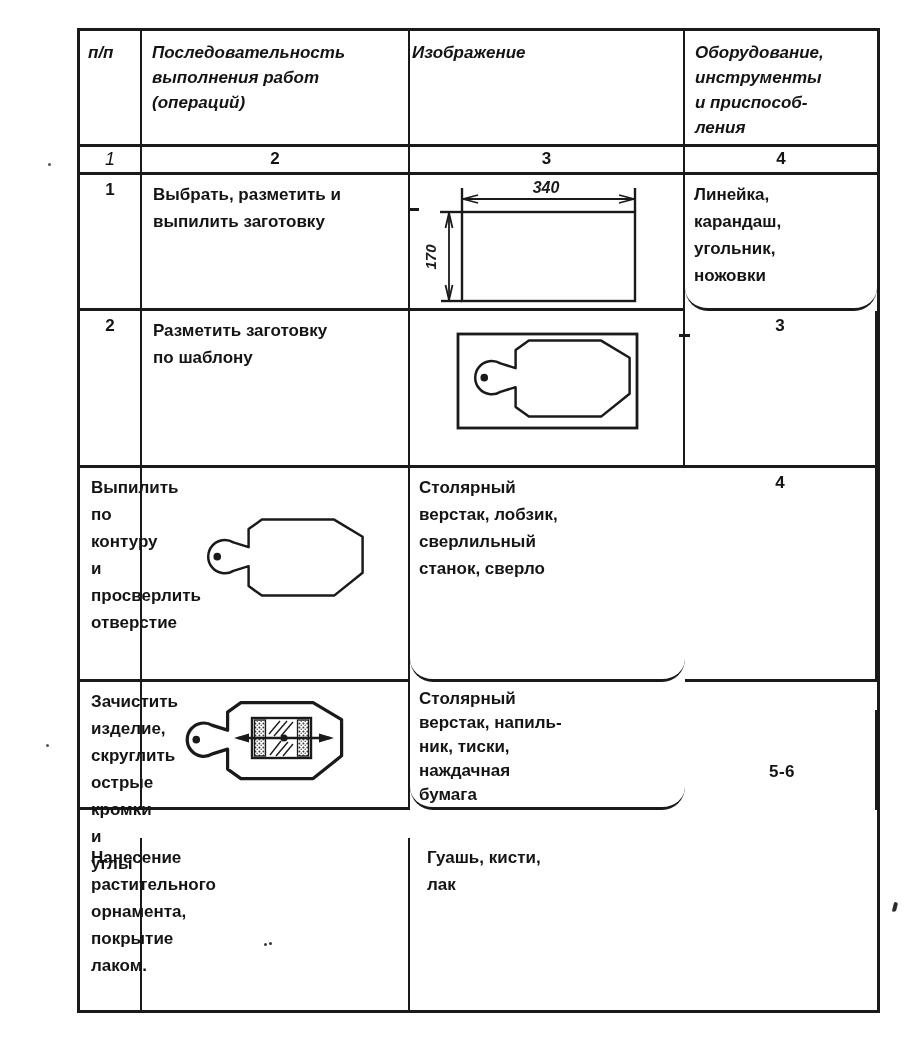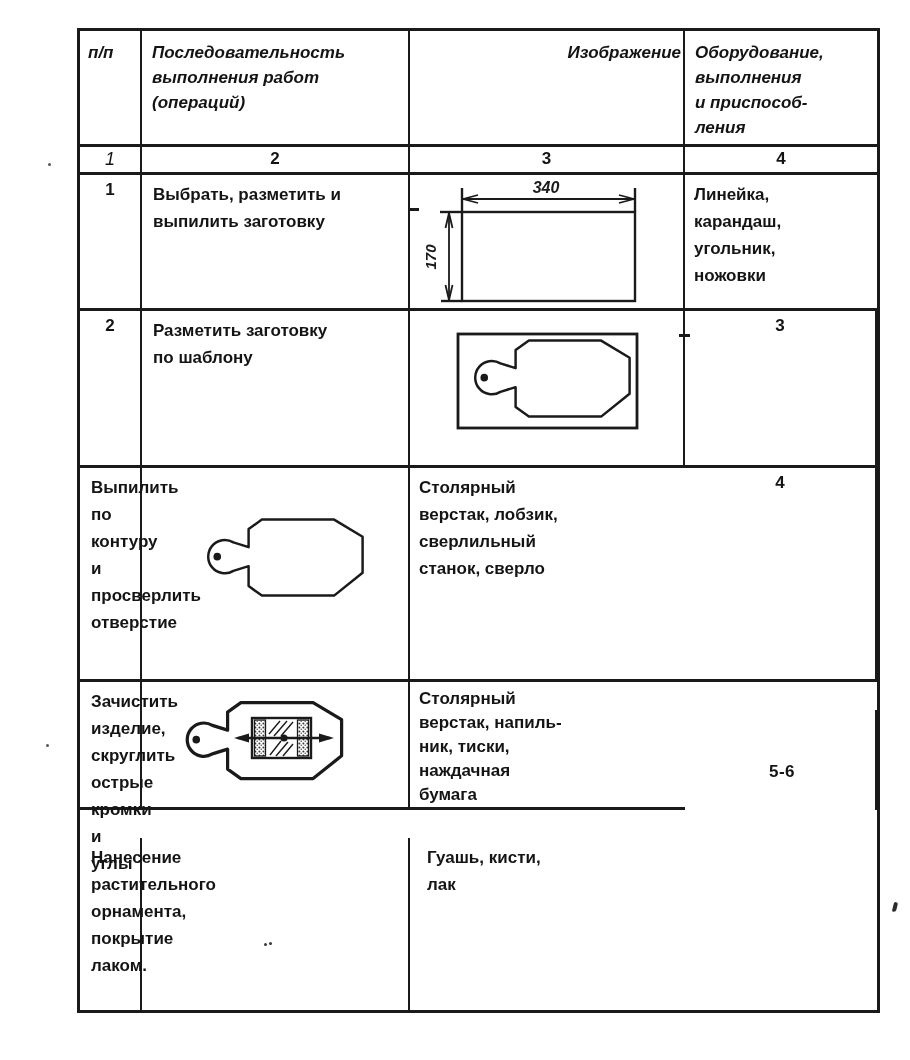--- a/index.html
+++ b/index.html
@@ -14,32 +14,32 @@
     grid-template-columns:62px 268px 275px 1fr;
     grid-template-rows:116px 28px 136px 157px 214px 128px 1fr;
     background:#fff;
   }
   .cell { border-right:2px solid #1a1a1a; border-bottom:3px solid #1a1a1a; position:relative; }
   .last-col { border-right:none; }
   .last-row { border-bottom:none;margin-top:28px; }
 
   .hdr { font-style:italic; font-weight:700; font-size:17px; line-height:25px;
          padding:9px 4px 0 10px; white-space:pre-line; }
-  .hdr.center { text-align:right; padding-left:2px; padding-right:2px; }
+  .hdr.center { text-align:left; padding-left:2px; padding-right:2px; }
   .hdr.c1 { padding-left:8px; }
 
   .colnum { text-align:center; font-size:17px; font-weight:700; padding-top:2px; }
   .colnum.ital { font-style:italic; font-weight:400; font-size:18px; }
 
   .rownum { text-align:center; font-size:17px; font-weight:700; padding-top:5px; }
   .rownum.r56 { text-align:center; padding:52px 0 0 4px; letter-spacing:0.5px; }
 
   .txt { font-weight:700; font-size:17px; line-height:27px; white-space:pre-line;
          padding:6px 14px 0 11px; }
-  .tools { padding-left:9px; }
+  .tools { padding-left:9px;border-radius:23px; }
   .tools.r2 { padding-top:12px; line-height:36px; }
   .tools.r4 { line-height:24px; padding-top:5px; }
   .tools.r5 { padding-left:17px; }
 
   svg.draw { position:absolute; left:0; top:0; overflow:visible; }
 
   
   .tick { position:absolute; width:11px; height:3px; background:#1a1a1a; }
   .tick.t-r1 { left:-2px; top:33px; }
   .tick.t-r2 { left:-7px; top:24px; }
@@ -53,21 +53,21 @@
 <body>
 
 <div class="tbl">
 
   <div class="cell hdr c1">п/п</div>
   <div class="cell hdr">Последовательность
 выполнения работ
 (операций)</div>
   <div class="cell hdr center">Изображение</div>
   <div class="cell hdr last-col">Оборудование,
-выполнения
+инструменты
 и приспособ-
 ления</div>
 
   <div class="cell colnum ital">1</div>
   <div class="cell colnum">2</div>
   <div class="cell colnum">3</div>
   <div class="cell colnum last-col">4</div>
 
   <div class="cell rownum">1</div>
   <div class="cell txt">Выбрать, разметить и

